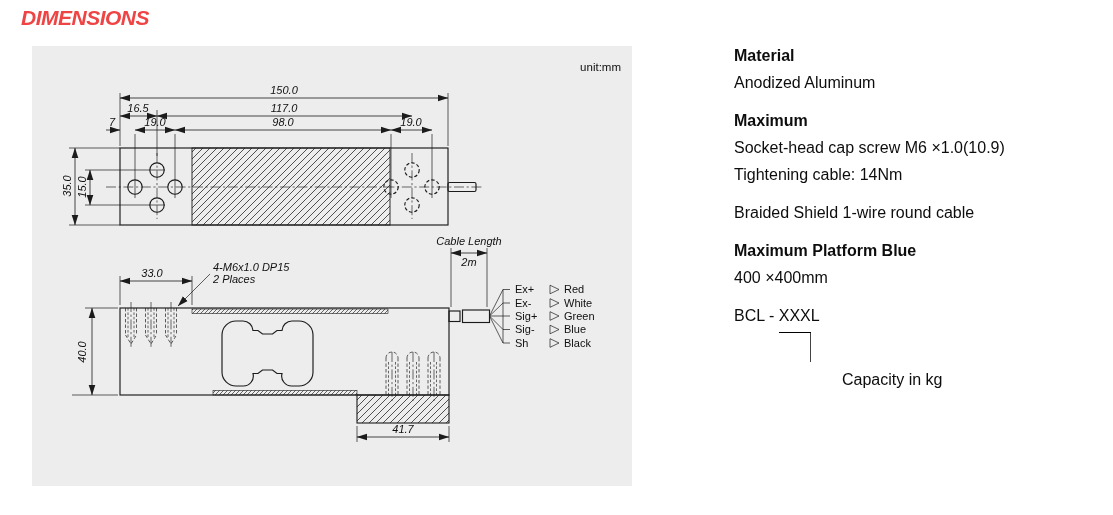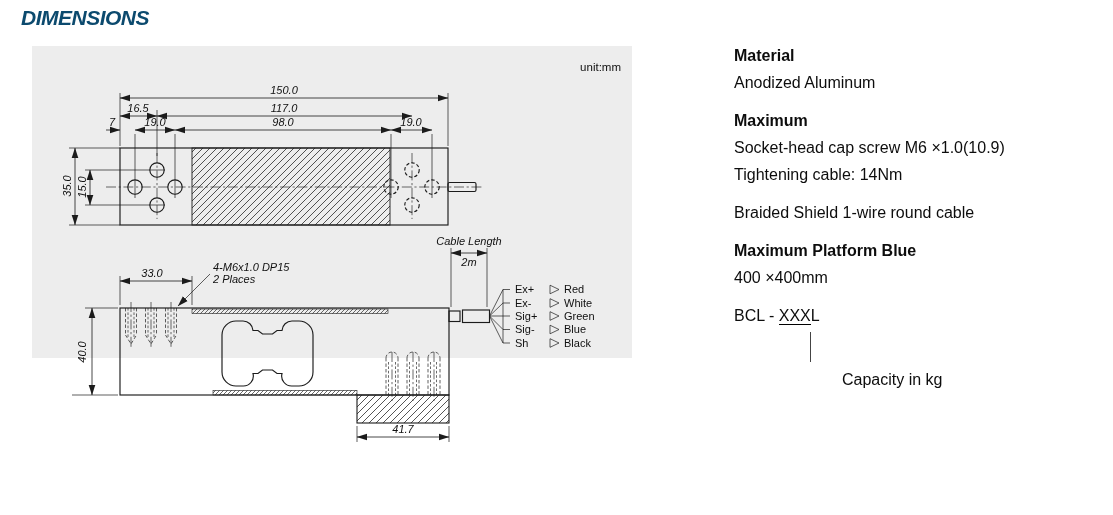--- a/index.html
+++ b/index.html
@@ -1,24 +1,24 @@
 <!DOCTYPE html>
 <html><head>
 <meta charset="utf-8">
 <style>
   html,body{margin:0;padding:0;background:#fff;}
   body{width:1113px;height:515px;position:relative;overflow:hidden;
        font-family:"Liberation Sans",sans-serif;color:#0d0d0d;}
   .page-title{position:absolute;left:21px;top:6px;font-size:21px;font-weight:bold;
-              font-style:italic;letter-spacing:-0.5px;color:#0c4a6e;}
-  .panel{position:absolute;left:32px;top:46px;width:600px;height:312px;background:#ededed;}
+              font-style:italic;letter-spacing:-0.5px;color:#ef4444;}
+  .panel{position:absolute;left:32px;top:46px;width:600px;height:440px;background:#ededed;}
   .specs{position:absolute;left:734px;top:42px;width:408px;font-size:16px;line-height:27px;}
   .spec-group{margin-bottom:11px;}
   .spec-heading{font-weight:bold;}
-  .uline{border-bottom:1.4px solid #000;padding-bottom:0px;}
+  .uline{border-bottom:1.4px solid #000;padding-bottom:8px;}
   .callout-line{width:0;height:30px;border-left:1.2px solid #444;margin-left:76px;margin-top:3px;}
   .callout-text{margin-left:108px;margin-top:4px;}
   
   .ln{fill:none;stroke:#1b1b1b;stroke-width:1.15;}
   .tl{fill:none;stroke:#1b1b1b;stroke-width:0.7;}
   .dl{fill:none;stroke:#1b1b1b;stroke-width:0.8;}
   .cl{fill:none;stroke:#1b1b1b;stroke-width:0.65;stroke-dasharray:10 2.6 2.2 2.6;}
   .dsh{stroke-dasharray:3.4 2.1;}
   .dsh2{stroke-dasharray:2.6 1.8;stroke-width:0.65;}
   text.dim{font-family:"Liberation Sans",sans-serif;font-style:italic;font-size:11px;fill:#101010;}

